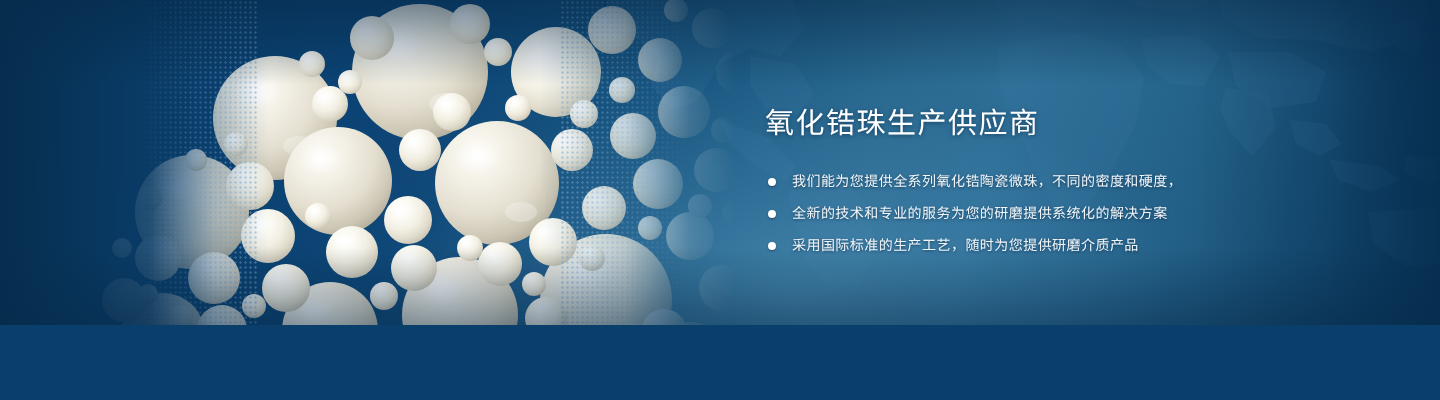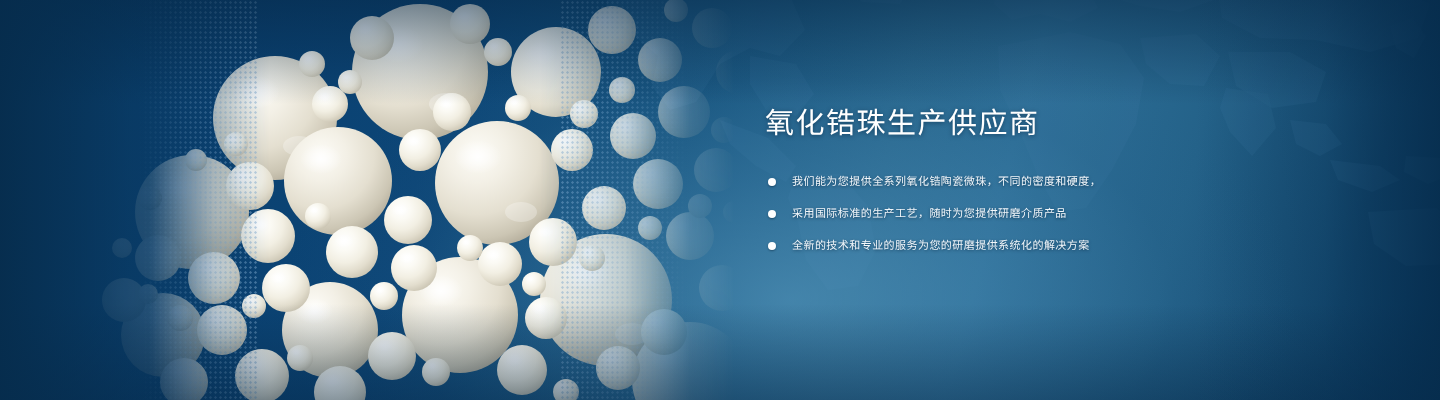--- a/index.html
+++ b/index.html
@@ -5,21 +5,21 @@
 <style>
   html,body{margin:0;padding:0;}
   body{
     width:1440px;height:400px;overflow:hidden;
     font-family:"Liberation Sans","DejaVu Sans",sans-serif;
     background:#0a3f6b;
   }
 
   .banner{
     position:relative;
-    width:1440px;height:400px;
+    width:1440px;height:325px;
     overflow:hidden;
     background:#404040;
   }
 
   
   .bg-base{
     position:absolute;inset:0;
     background:
       linear-gradient(105deg,
         #0a3f6b 0%,
@@ -106,21 +106,21 @@
     white-space:nowrap;
   }
   .bullet-list{
     list-style:none;
     margin:0;padding:0;
   }
   .bullet-item{
     position:relative;
     padding-left:27px;
     margin-bottom:9px;
-    font-size:11px;
+    font-size:14px;
     line-height:23px;
     color:#f2f7fb;
     letter-spacing:0.45px;
     text-shadow:0 1px 3px rgba(2,28,52,0.6);
     max-width:430px;
   }
   .bullet-item:last-child{margin-bottom:0;}
   .bullet-dot{
     position:absolute;
     left:3px;top:7.5px;
@@ -520,24 +520,24 @@
 
     <ul class="bullet-list">
 
       <li class="bullet-item">
         <span class="bullet-dot"></span>
         <span class="bullet-text">我们能为您提供全系列氧化锆陶瓷微珠，不同的密度和硬度，</span>
       </li>
 
       <li class="bullet-item">
         <span class="bullet-dot"></span>
+        <span class="bullet-text">全新的技术和专业的服务为您的研磨提供系统化的解决方案</span>
+      </li>
+
+      <li class="bullet-item">
+        <span class="bullet-dot"></span>
         <span class="bullet-text">采用国际标准的生产工艺，随时为您提供研磨介质产品</span>
       </li>
 
-      <li class="bullet-item">
-        <span class="bullet-dot"></span>
-        <span class="bullet-text">全新的技术和专业的服务为您的研磨提供系统化的解决方案</span>
-      </li>
-
     </ul>
   </div>
 
 </div>
 
 </body></html>

